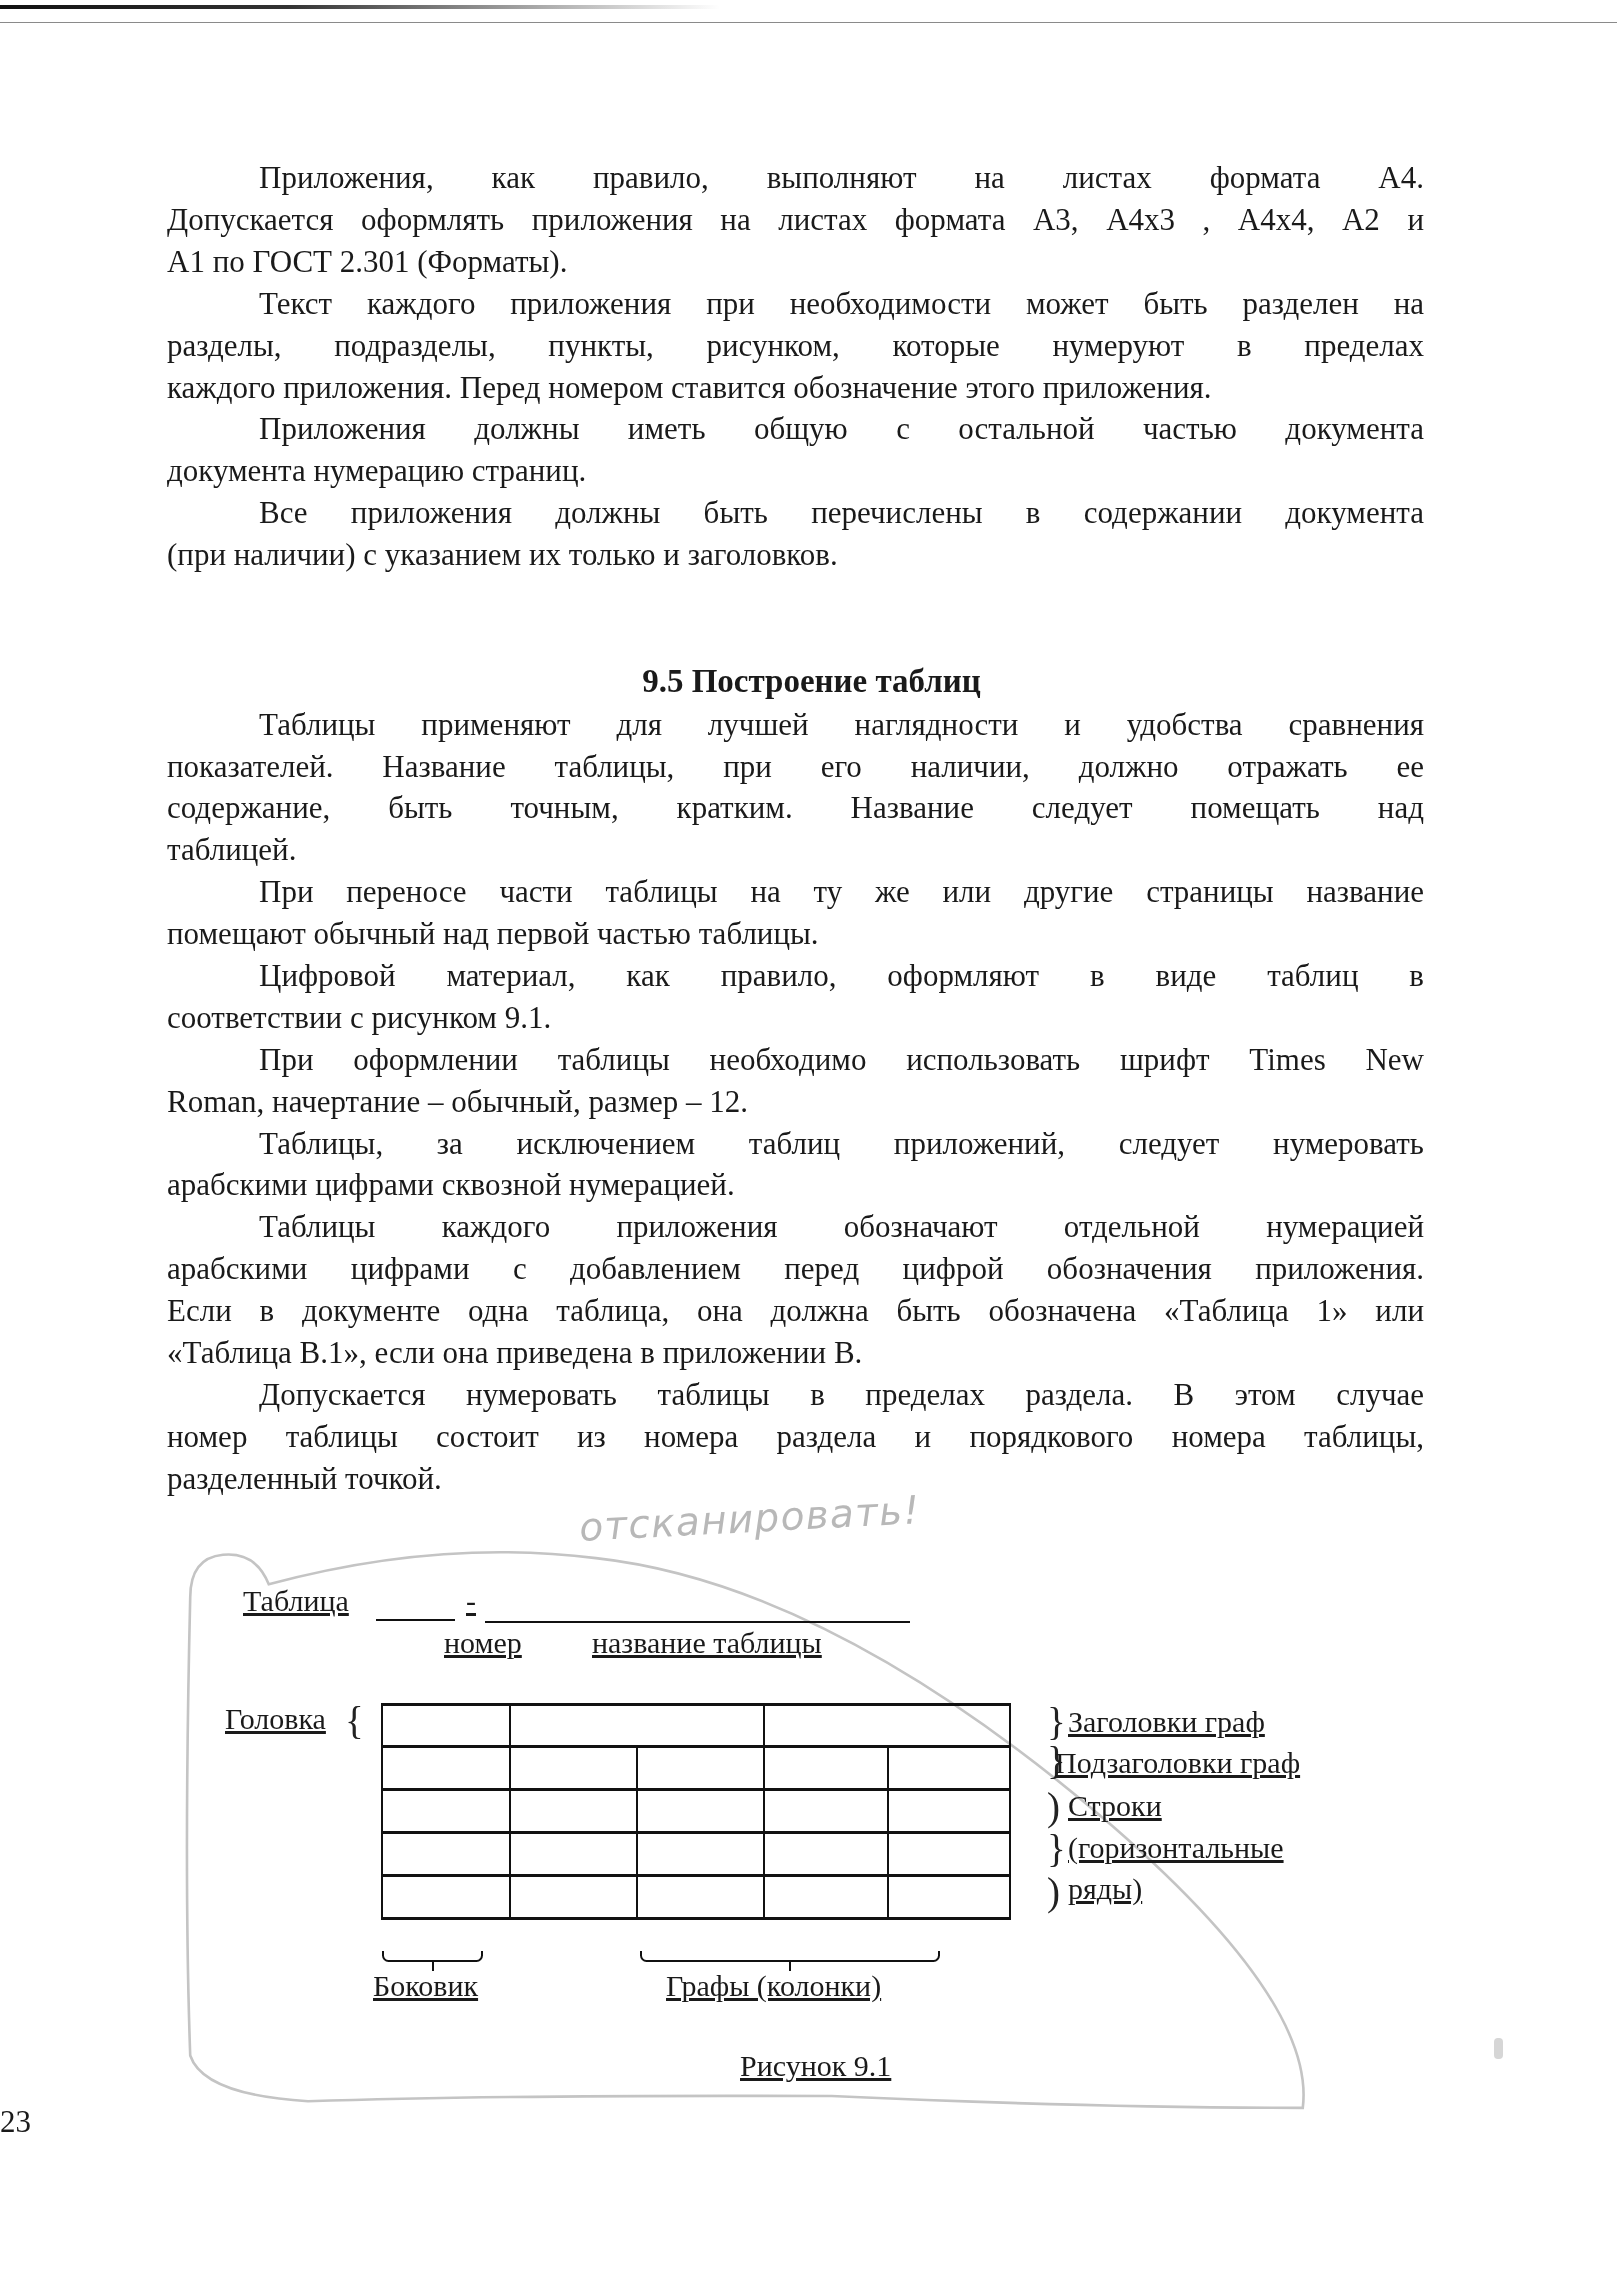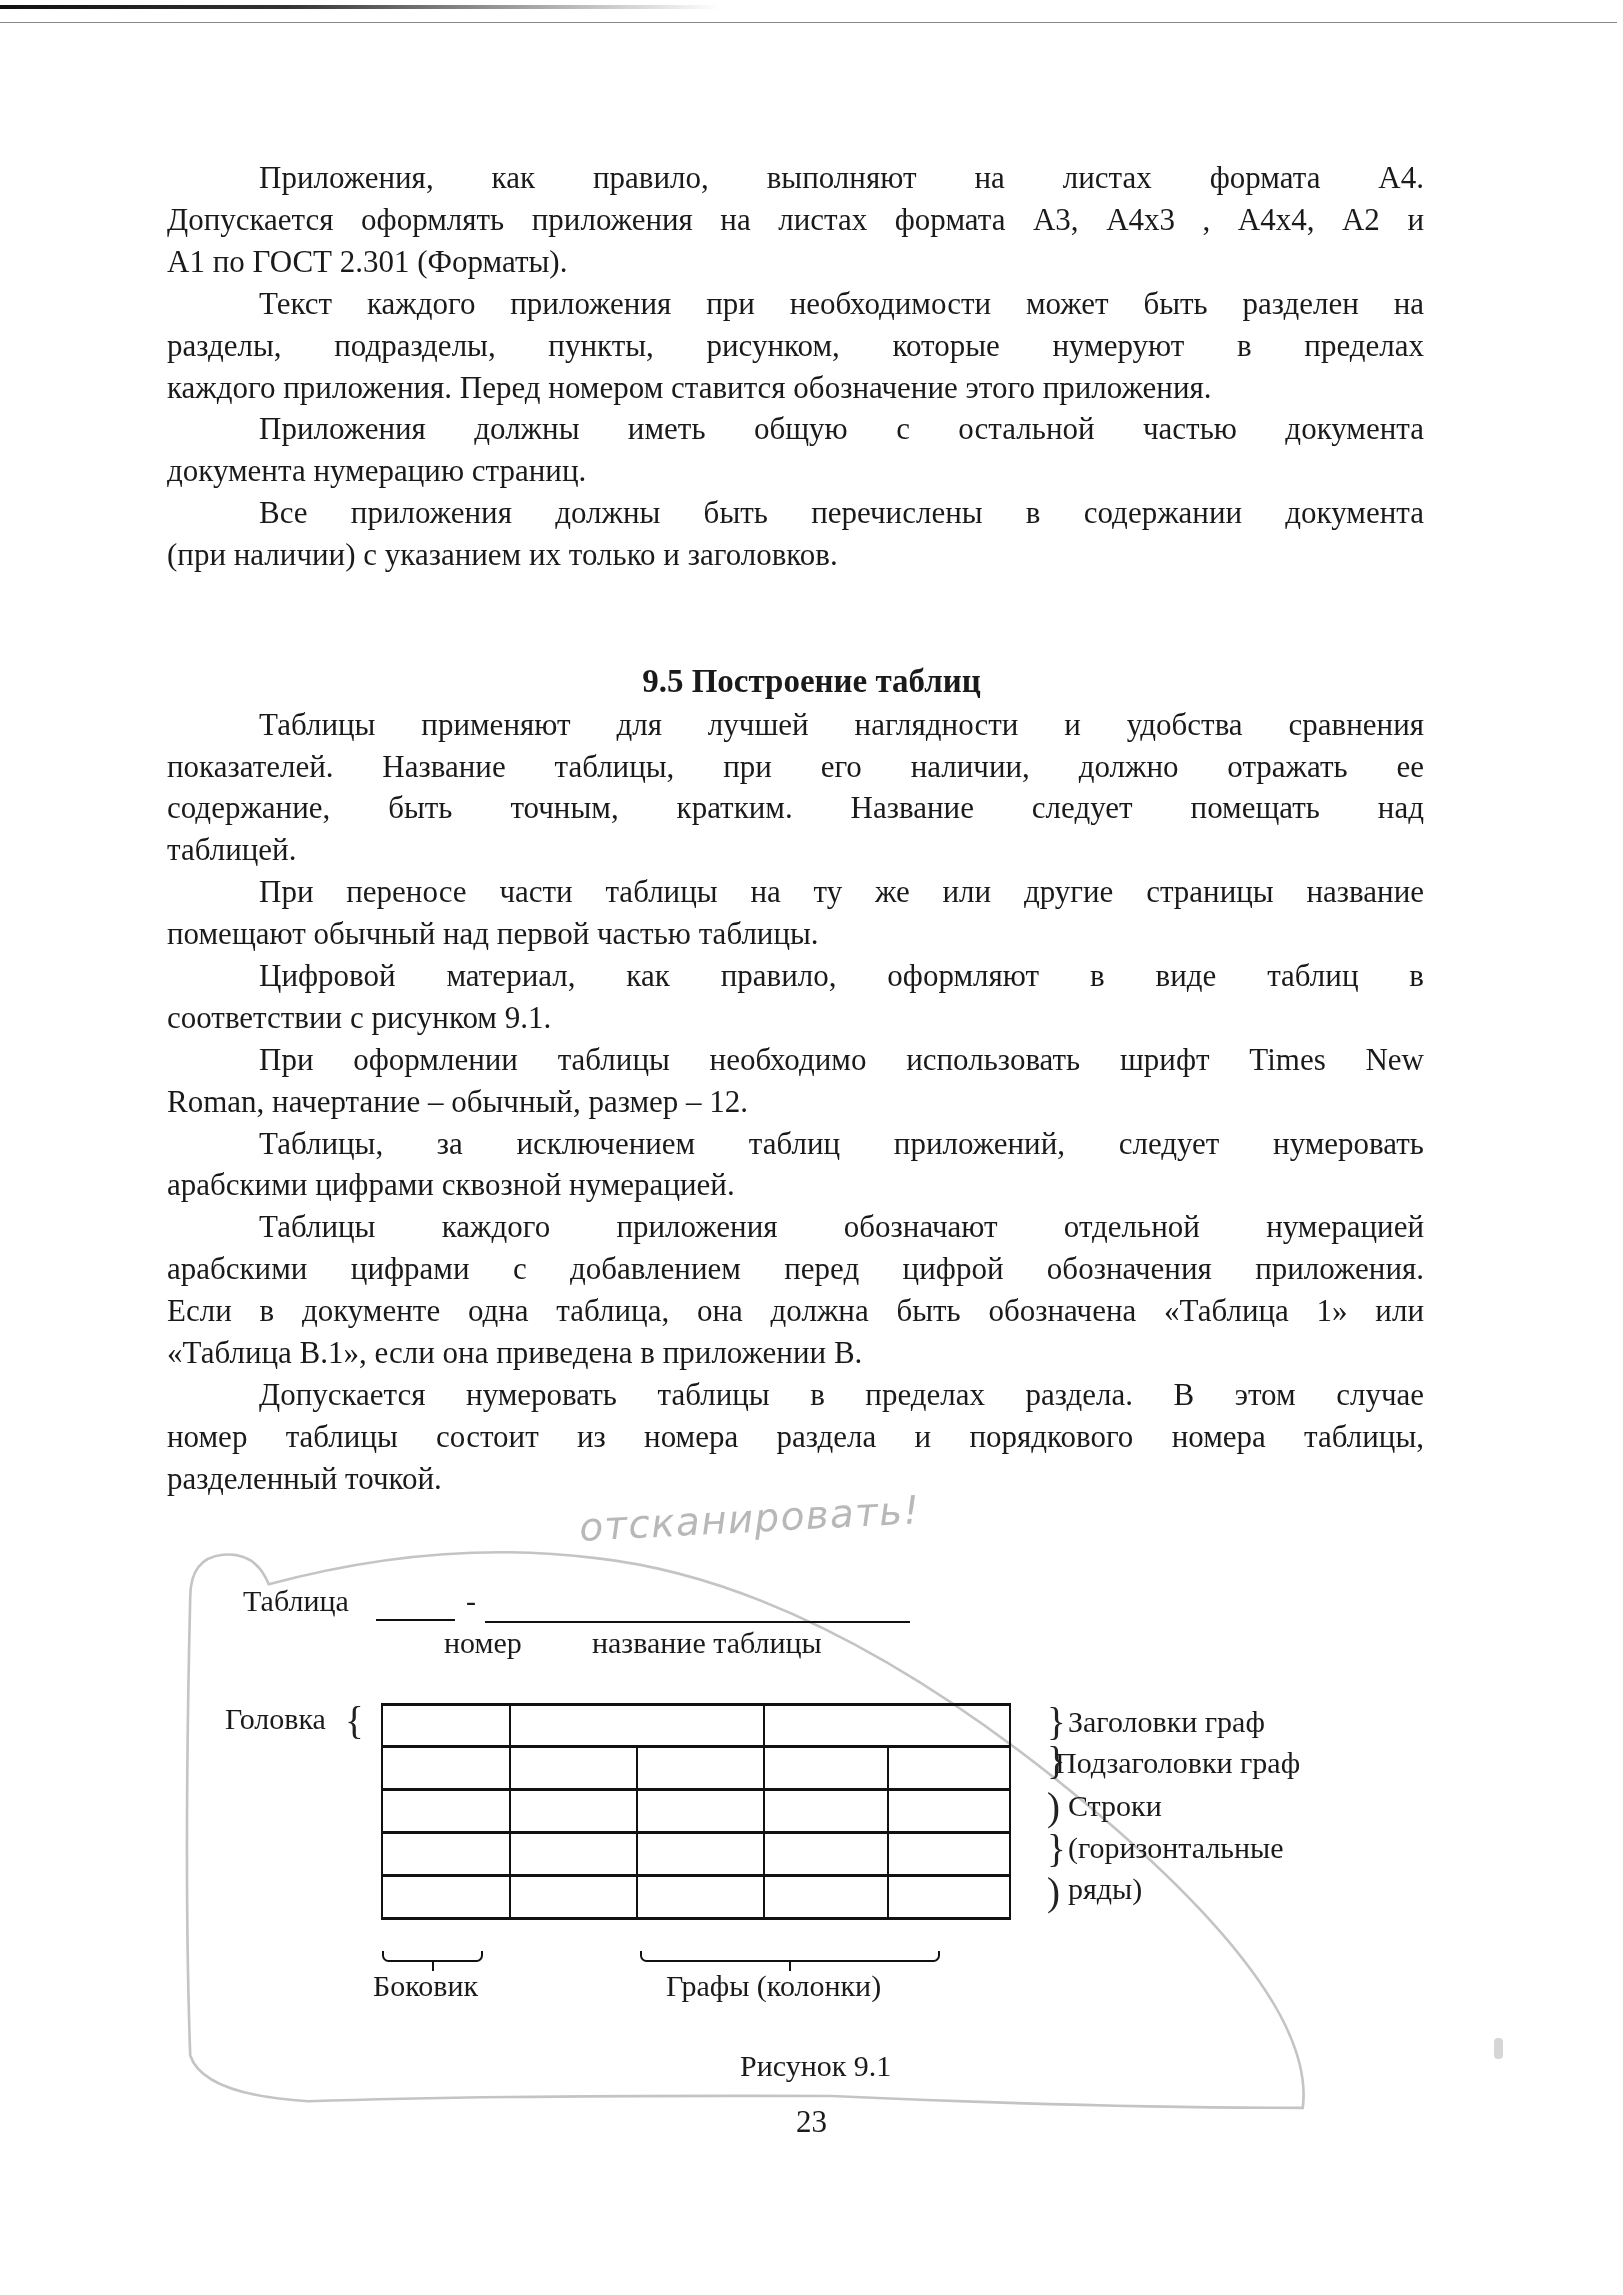--- a/index.html
+++ b/index.html
@@ -10,30 +10,30 @@
   .scan-line { position: absolute; left: 0; top: 21.6px; width: 1617px; height: 1.3px; background: #8a8a8a; }
   .line { position: absolute; left: 167px; width: 1257px; font-size: 31px; line-height: 42px;
           white-space: nowrap; text-align: justify; text-align-last: justify; }
   .line.indent { left: 259px; width: 1165px; }
   .line.last { text-align-last: left; }
   .heading { position: absolute; left: 0; width: 1623px; text-align: center; font-size: 33px;
              font-weight: bold; top: 619px; margin-top: 44px; }
   .pencil { position: absolute; color: #b8b8b8; font-family: "DejaVu Sans", sans-serif;
             font-style: italic; font-size: 39px; letter-spacing: 1.3px; }
   .fig-frame { position: absolute; left: 177px; top: 1545px; width: 1139px; height: 589px; }
-  .fig-text { position: absolute; font-size: 30px; white-space: nowrap; }
+  .fig-text { position: absolute; font-size: 30px; white-space: nowrap; text-decoration: underline; }
   .uline { position: absolute; height: 2px; background: #111; }
   .tbl-h { position: absolute; height: 2.6px; background: #111; }
   .tbl-v { position: absolute; width: 2px; background: #111; }
   .brace { position: absolute; font-size: 39px; line-height: 39px; color: #222; }
   .bottom-brace { position: absolute; border: 2px solid #111; border-top: none; height: 9.2px;
                   border-radius: 0 0 6.5px 6.5px; }
   .bottom-brace::after { content: ""; position: absolute; left: 50%; bottom: -10.5px; width: 2px;
                          height: 10.5px; background: #111; transform: translateX(-50%); }
-  .page-num { position: absolute; left: 0; width: 1623px; text-align: center; top: 2104px; font-size: 31px; }
+  .page-num { position: absolute; left: 0; width: 1623px; top: 2104px; font-size: 31px; }
   .smudge { position: absolute; left: 1494px; top: 2038px; width: 9.2px; height: 21px;
             border-radius: 3.9px; background: #d6d6d6; }
 </style>
 </head>
 <body>
 
 <div class="scan-top"></div>
 <div class="scan-line"></div>
 
 <div>

